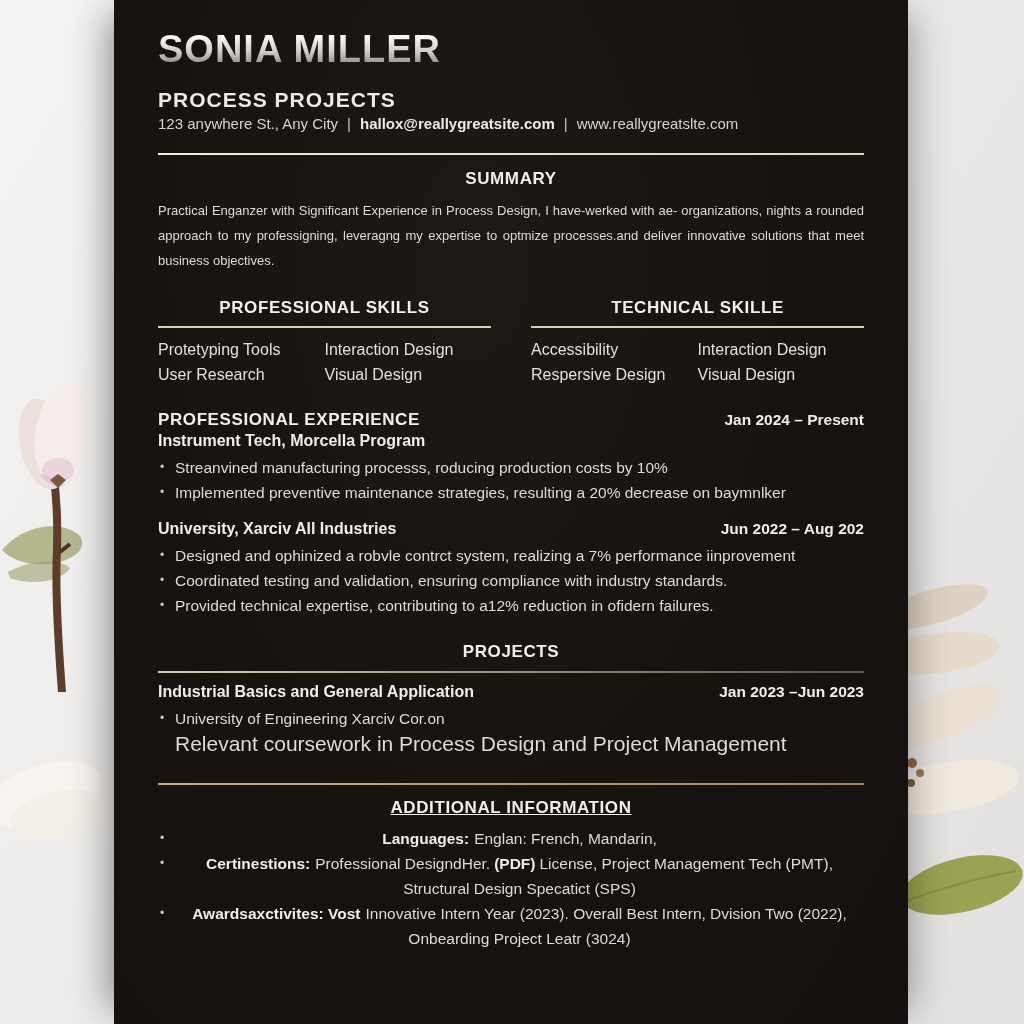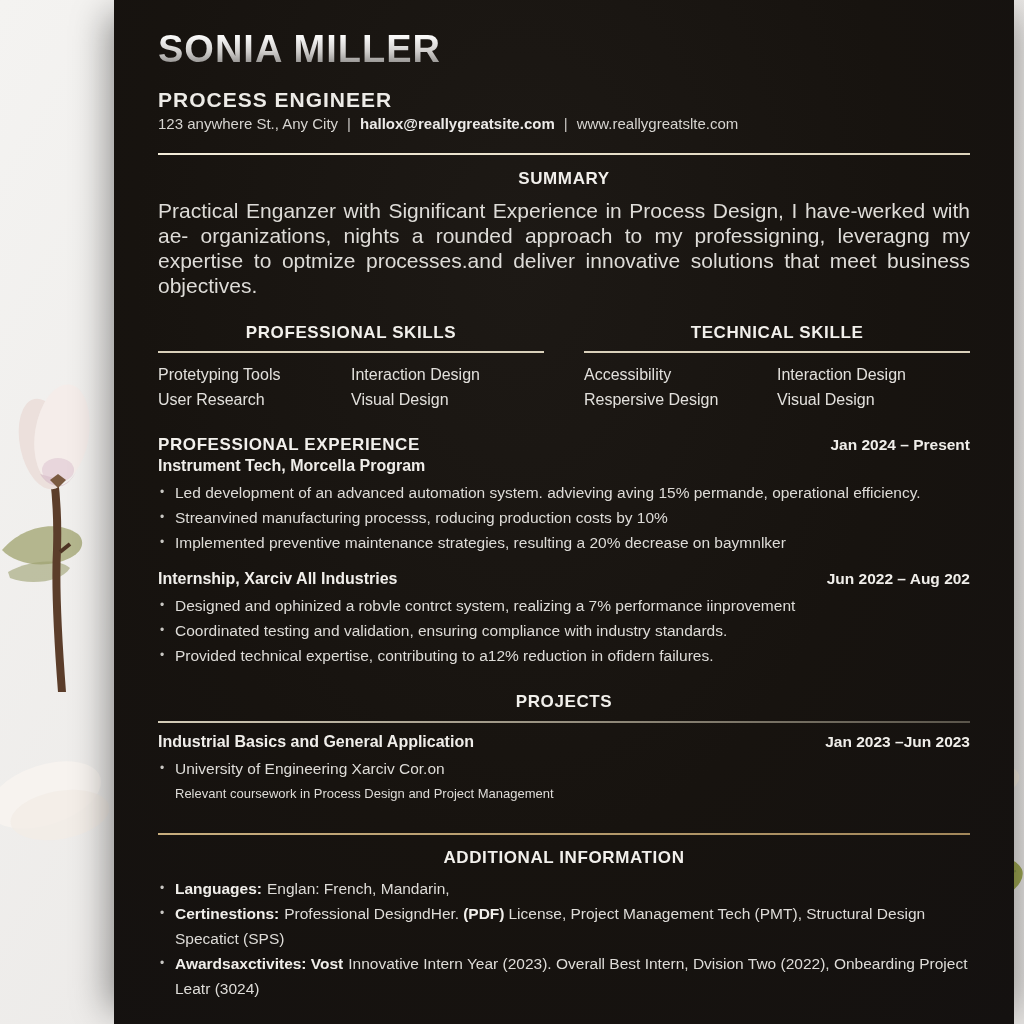--- a/index.html
+++ b/index.html
@@ -8,21 +8,21 @@
     font-family:"Liberation Sans", sans-serif;
     background:linear-gradient(120deg,#f4f3f1 0%,#ebe9e7 55%,#e3e1df 100%);
     position:relative;
   }
   .decor { position:absolute; pointer-events:none; }
   .decor-left { left:0; top:382px; }
   .decor-left-petal { left:0; top:740px; }
   .decor-right { right:0; top:555px; }
 
   .card {
-    position:absolute; left:114px; top:0; width:900px; height:1024px;
+    position:absolute; left:114px; top:0; width:794px; height:1024px;
     background:radial-gradient(ellipse at 45% 25%, #1d1915 0%, #17130f 55%, #141110 100%);
     box-shadow:-20px 0 34px -14px rgba(0,0,0,.4), 20px 0 34px -14px rgba(0,0,0,.3);
     padding:28px 44px 0 44px;
     color:#e8e6e2;
   }
 
   .name {
     font-size:38px; font-weight:bold; letter-spacing:1px;
     color:#e8e8e8;
     background:linear-gradient(180deg,#ffffff 15%,#cfcdcb 55%,#9a9896 80%,#d8d6d4 100%);
@@ -33,41 +33,41 @@
   .contact { margin-top:3px; font-size:15px; color:#d6d4d0; display:flex; align-items:baseline; gap:9px; }
   .contact .email { font-weight:bold; color:#eceae8; }
   .sep { color:#c9c7c3; }
 
   .rule-cream { height:2px; background:linear-gradient(90deg,#f3ecd9,#ddd4bc); margin-top:21px; }
   .rule-gold  { height:2px; background:linear-gradient(90deg,#c8ae7e,#a2875a); margin-top:27px; }
 
   h2.section { font-size:17px; font-weight:bold; letter-spacing:.6px; color:#f2f0ec;text-align:center; }
 
   .summary-block { margin-top:14px; }
-  .summary-text { margin-top:9px; font-size:21px; line-height:25px; text-align:justify; color:#dedcd8; }
+  .summary-text { margin-top:9px; font-size:13px; line-height:25px; text-align:justify; color:#dedcd8; }
 
   .skills-grid { display:grid; grid-template-columns:1fr 1fr; column-gap:46px; margin-top:25px;gap:40px; }
   .skill-underline { height:2px; background:#d9d0ba; margin-top:8px; }
   .skill-items { display:grid; grid-template-columns:1fr 1fr; margin-top:9px; font-size:16px; line-height:25px; color:#e2e0dc; }
 
   .exp-header { display:flex; justify-content:space-between; align-items:baseline; margin-top:23px; }
   .dates { font-size:15.5px; font-weight:bold; color:#f0eeea; white-space:nowrap; }
   .job-title { margin-top:2px; font-size:16px; font-weight:bold; color:#f0eeea; }
   .job-row { display:flex; justify-content:space-between; align-items:baseline; margin-top:15px; }
 
   .bullets { margin-top:5px; }
   .bullet { position:relative; padding-left:17px; font-size:15.5px; line-height:25px; color:#dedcd8; }
   .bullet::before { content:"•"; position:absolute; left:2px; top:0; font-size:12px; color:#c9c7c3; }
 
   .projects-block h2 { margin-top:24px; }
   .proj-underline { height:1.5px; background:linear-gradient(90deg,#d4ccb8 0%,#8a8374 60%,#5a554b 100%); margin-top:9px; }
-  .proj-detail { padding-left:17px; font-size:13px; line-height:25px; color:#dedcd8; }
+  .proj-detail { padding-left:17px; font-size:21px; line-height:25px; color:#dedcd8; }
 
-  .additional-block h2 { margin-top:13px; }
-  .ai-items { margin-top:8px; }
+  .additional-block h2 { margin-top:13px;text-decoration:underline; }
+  .ai-items { margin-top:8px;text-align:center; }
   .ai-label { font-weight:bold; color:#f0eeea; margin-right:5px; }
   .ai-bold { font-weight:bold; color:#f0eeea; margin:0 4px; }
 </style>
 </head>
 <body>
 
 <svg class="decor decor-left" width="120" height="310" viewBox="0 0 120 310">
   <path d="M2,168 C20,146 55,136 78,152 C86,160 82,170 70,176 C45,188 15,182 2,168 Z" fill="#a9ab7c" opacity="0.85"></path>
   <path d="M8,190 C30,178 58,176 70,186 C62,200 30,204 10,196 Z" fill="#9da06f" opacity="0.6"></path>
   <path d="M62,310 C58,258 55,205 57,168 C58,135 56,112 54,96" stroke="#5b3d2a" stroke-width="8" fill="none" stroke-linecap="round"></path>
@@ -92,21 +92,21 @@
   <circle cx="8" cy="208" r="5" fill="#8a6a4a"></circle>
   <circle cx="16" cy="218" r="4" fill="#9a7a55"></circle>
   <circle cx="7" cy="228" r="4" fill="#7d5f42"></circle>
   <ellipse cx="58" cy="330" rx="62" ry="27" fill="#9aa351" transform="rotate(-13 58 330)"></ellipse>
   <path d="M5,345 C40,332 80,322 112,316" stroke="#7e8840" stroke-width="2" fill="none" opacity="0.7"></path>
 </svg>
 
 <div class="card">
 
   <div class="name">SONIA MILLER</div>
-  <div class="job-heading">PROCESS ENGINEER</div>
+  <div class="job-heading">PROCESS PROJECTS</div>
 
   <div class="contact">
     <span>123 anywhere St., Any City</span>
     <span class="sep">|</span>
     <span class="email">hallox@reallygreatsite.com</span>
     <span class="sep">|</span>
     <span>www.reallygreatslte.com</span>
   </div>
 
   <div class="rule-cream"></div>
@@ -139,27 +139,26 @@
     </div>
   </div>
 
   <div>
     <div class="exp-header">
       <h2 class="section">PROFESSIONAL EXPERIENCE</h2>
       <span class="dates">Jan 2024 – Present</span>
     </div>
     <div class="job-title">Instrument Tech, Morcella Program</div>
     <div class="bullets">
-      <div class="bullet">Led development of an advanced automation system. advieving aving 15% permande, operational efficiency.</div>
       <div class="bullet">Streanvined manufacturing processs, roducing production costs by 10%</div>
       <div class="bullet">Implemented preventive maintenance strategies, resulting a 20% decrease on baymnlker</div>
     </div>
 
     <div class="job-row">
-      <span class="job-title" style="margin-top:0">Internship, Xarciv All Industries</span>
+      <span class="job-title" style="margin-top:0">University, Xarciv All Industries</span>
       <span class="dates">Jun 2022 – Aug 202</span>
     </div>
     <div class="bullets">
       <div class="bullet">Designed and ophinized a robvle contrct system, realizing a 7% performance iinprovement</div>
       <div class="bullet">Coordinated testing and validation, ensuring compliance with industry standards.</div>
       <div class="bullet">Provided technical expertise, contributing to a12% reduction in ofidern failures.</div>
     </div>
   </div>
 
   <div class="projects-block">

